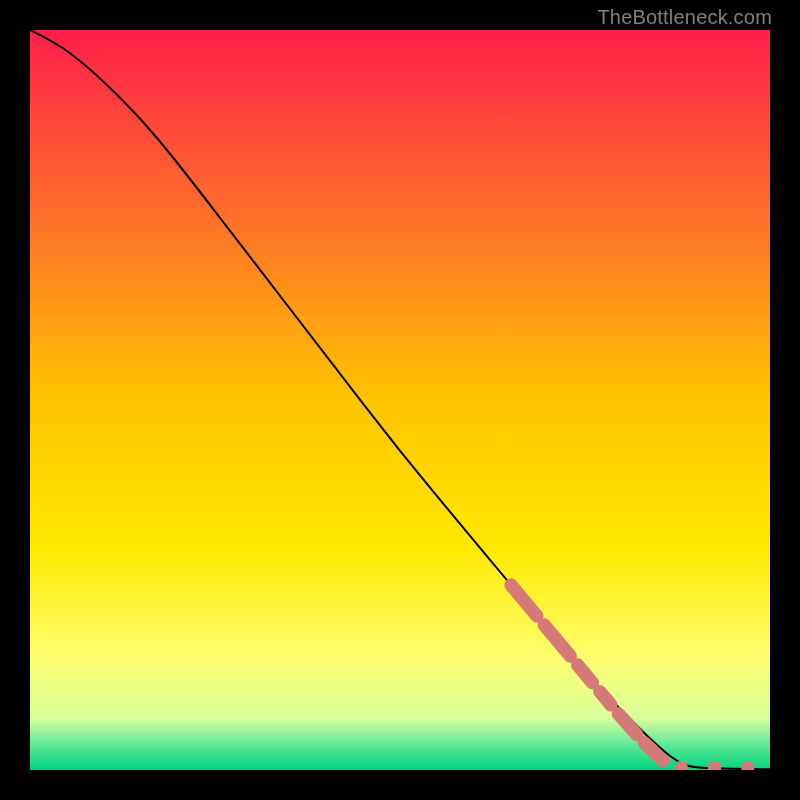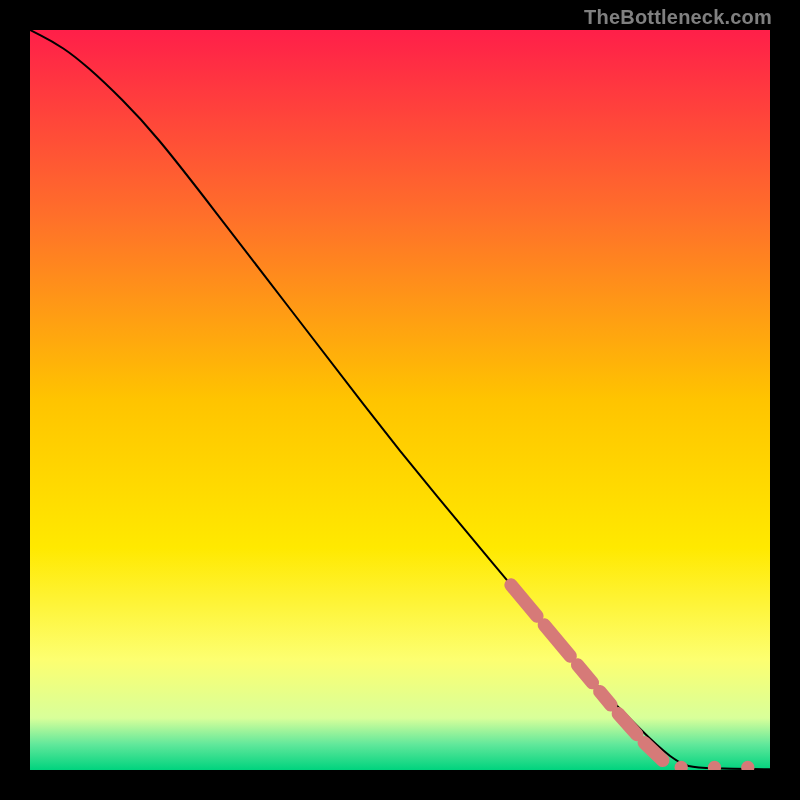--- a/index.html
+++ b/index.html
@@ -25,21 +25,21 @@
     top: 30px;
     width: 740px;
     height: 740px;
   }
   .branding {
     position: absolute;
     top: 6px;
     right: 28px;
     color: #808080;
     font-size: 20px;
-    font-weight: 700;
+    font-weight: 400;
     letter-spacing: 0.2px;
   }
   svg {
     display: block;
   }
 </style>
 </head>
 <body>
 
 <div class="frame">

